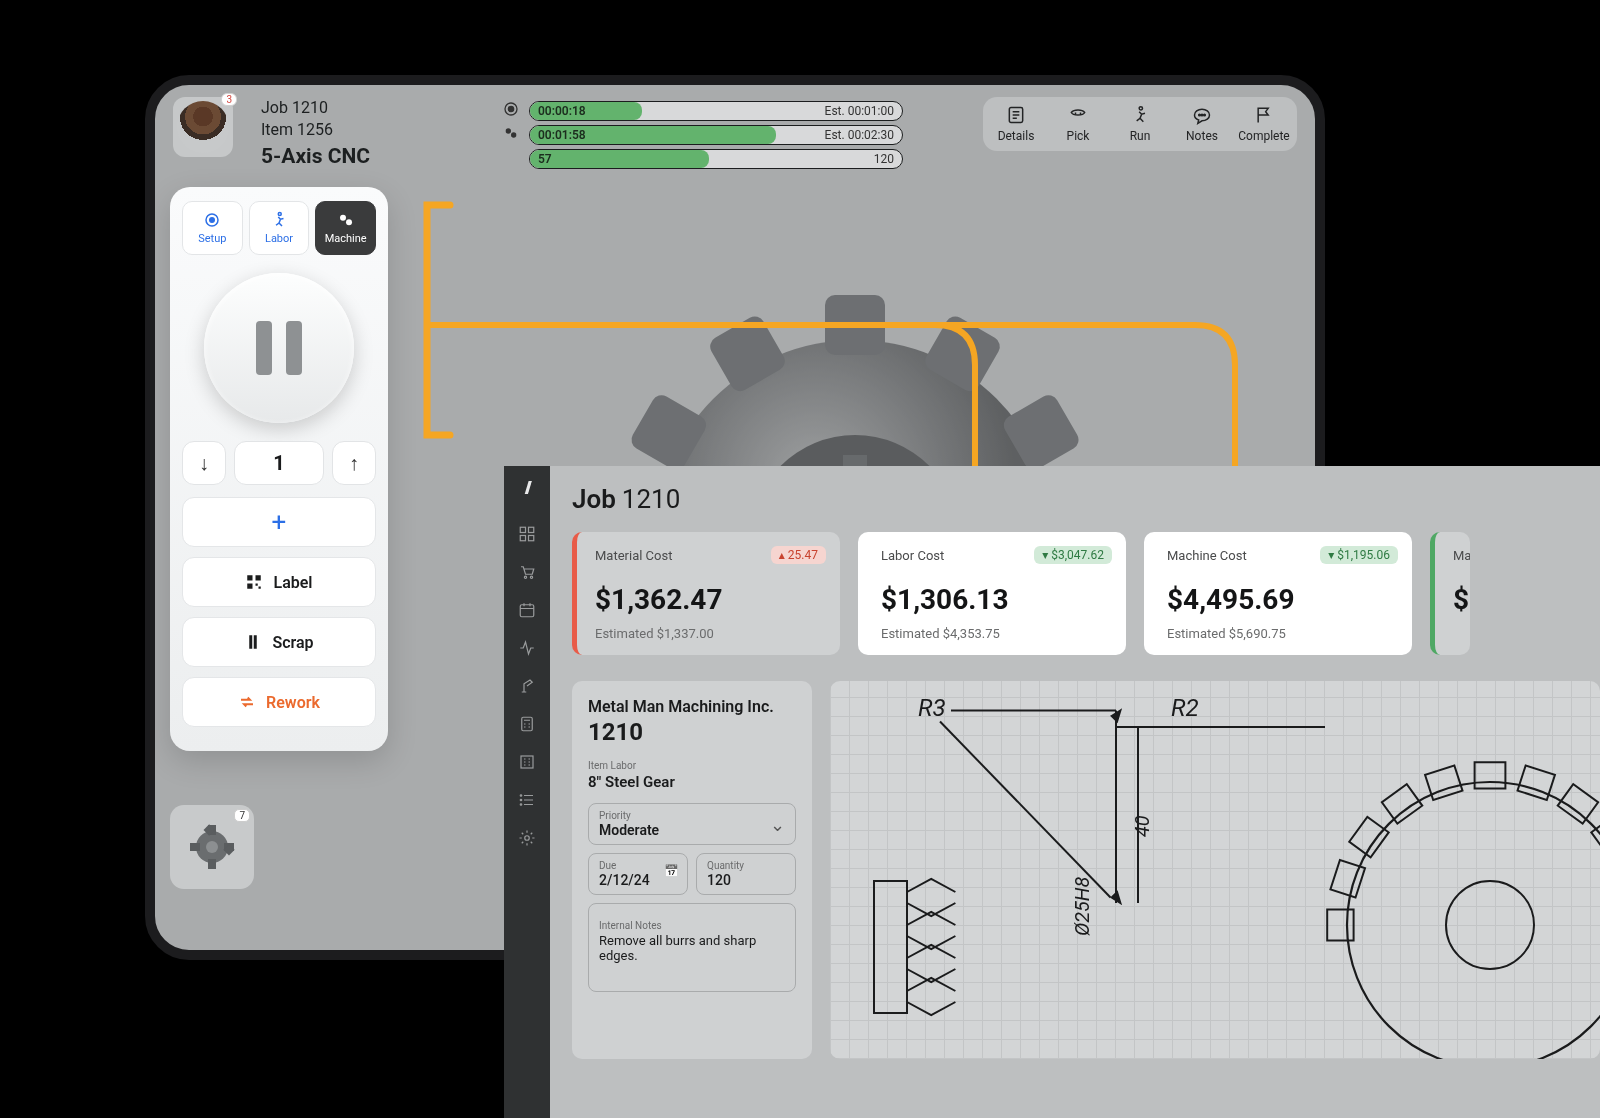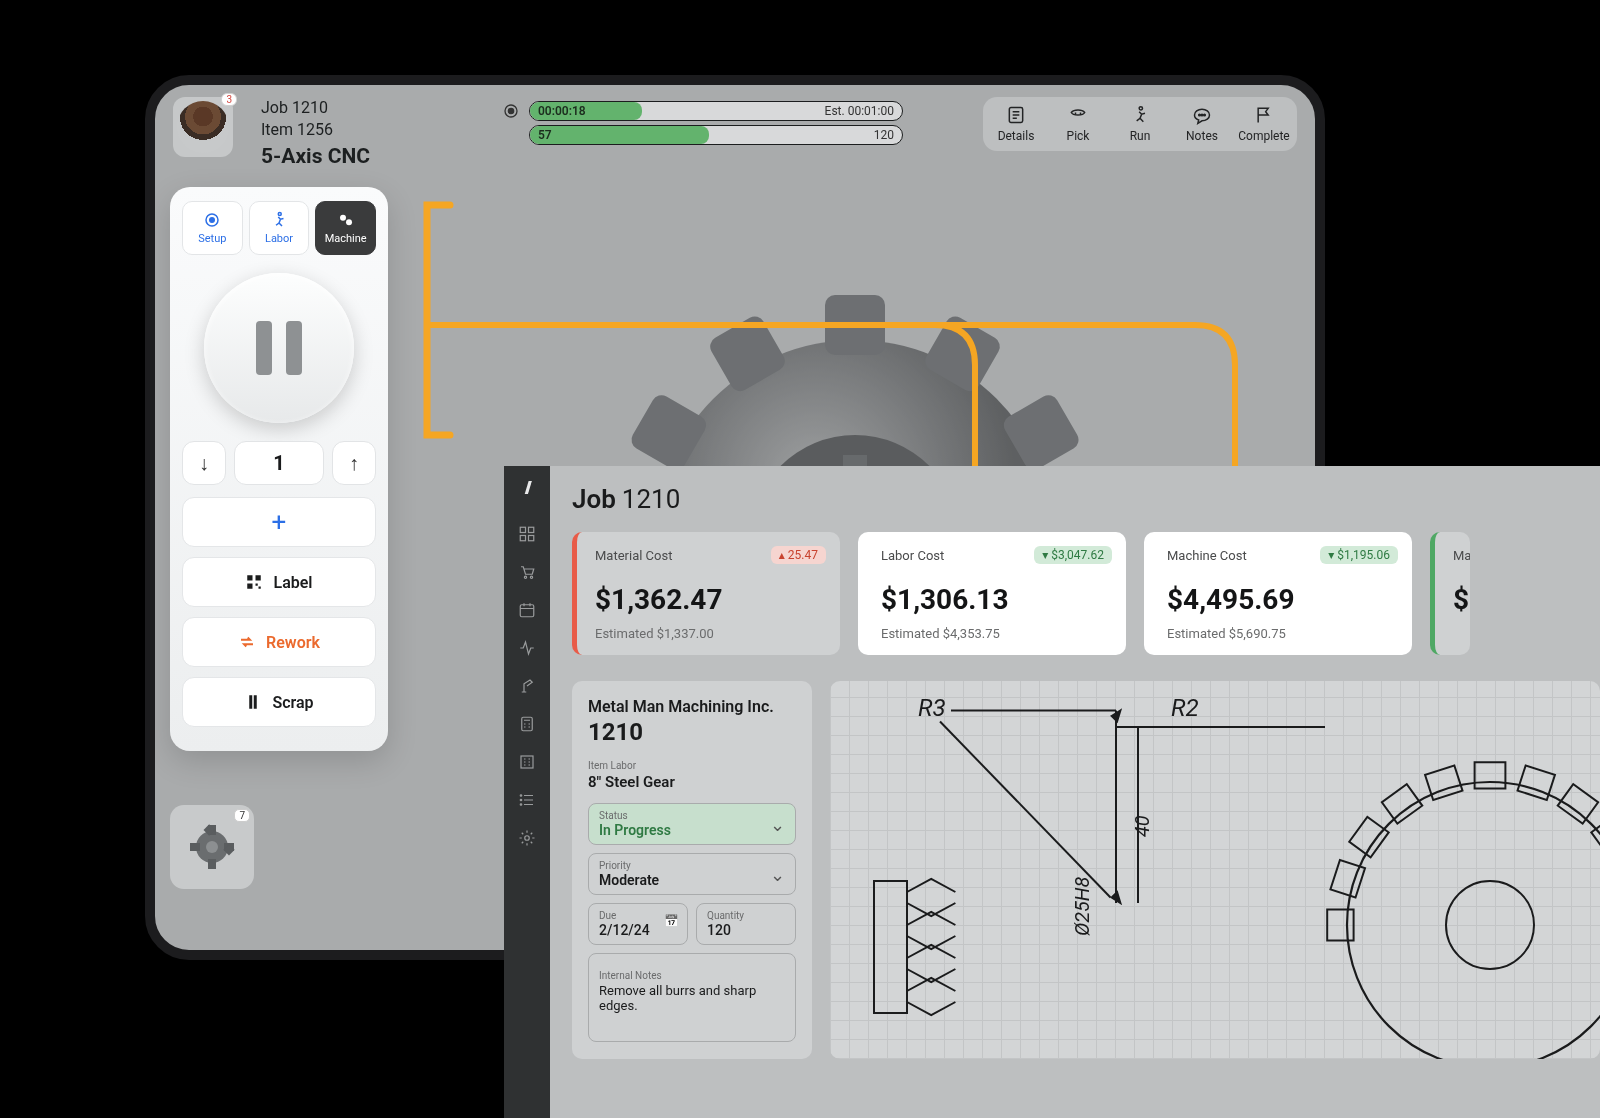--- a/index.html
+++ b/index.html
@@ -11,21 +11,21 @@
   
   .hdr{position:absolute;left:0;top:0;right:0;height:82px;display:flex;align-items:flex-start;padding:12px 18px;gap:28px}
   .avatar-wrap{position:relative;width:60px;height:60px;border-radius:12px;background:#c6c8c9;display:flex;align-items:center;justify-content:center}
   .avatar{width:52px;height:52px;border-radius:50%;background:radial-gradient(circle at 50% 30%,#5a3826 0 22%,#6b4a34 22% 40%,#3a2c24 40% 52%,#c7c9ca 52%)}
   .badge{position:absolute;top:-4px;right:-4px;background:#fff;border:1px solid #d0d0d0;border-radius:6px;font-size:10px;color:#d3443d;padding:0 4px}
   .job-block{line-height:1.35;color:#1c1f20}
   .job-block .l1{font-size:16px}
   .job-block .l3{font-size:21px;font-weight:700;margin-top:2px}
 
   .timers{margin-left:105px;margin-top:4px;min-width:400px}
-  .timer-row{display:flex;align-items:center;gap:10px;margin-bottom:4px}
+  .timer-row{display:flex;gap:10px;margin-bottom:4px}
   .timer-ic{width:16px;height:16px;display:flex;align-items:center;justify-content:center;color:#333}
   .bar{position:relative;flex:1;height:20px;border:1.5px solid #1b1d1e;border-radius:10px;background:#d8d9da;overflow:hidden;display:flex;align-items:center}
   .fill{position:absolute;left:0;top:0;bottom:0;background:#63b36d;border-radius:8px}
   .bar-l{position:relative;z-index:1;font-size:12px;font-weight:600;color:#1c2d1e;padding-left:8px}
   .bar-r{position:absolute;right:8px;font-size:12px;color:#333}
 
   .actions{margin-left:auto;display:flex;background:#bdbfc0;border-radius:14px;padding:8px 4px;gap:4px}
   .act{display:flex;flex-direction:column;align-items:center;justify-content:center;width:58px;gap:4px;color:#232425;cursor:pointer}
   .act svg{width:20px;height:20px}
   .act span{font-size:12px}
@@ -169,20 +169,33 @@
               <circle cx="12" cy="12" r="4" fill="currentColor"></circle>
             </svg>
           </div>
         <div class="bar">
             <div class="fill" style="width:30%"></div>
             <span class="bar-l">00:00:18</span>
             <span class="bar-r"><span>Est.</span>  <span>00:01:00</span></span>
           </div>
       </div>
       <div class="timer-row">
+        <div class="timer-ic">
+            <svg viewBox="0 0 24 24" fill="currentColor">
+              <circle cx="8" cy="9" r="4"></circle>
+              <circle cx="16" cy="15" r="4"></circle>
+            </svg>
+          </div>
+        <div class="bar">
+            <div class="fill" style="width:66%"></div>
+            <span class="bar-l">00:01:58</span>
+            <span class="bar-r"><span>Est.</span>  <span>00:02:30</span></span>
+          </div>
+      </div>
+      <div class="timer-row">
         <div class="timer-ic"></div>
         <div class="bar">
             <div class="fill" style="width:48%"></div>
             <span class="bar-l">57</span>
             <span class="bar-r">120</span>
           </div>
       </div>
     </div>
 
     <div class="actions">
@@ -266,31 +279,31 @@
     <div class="wbtn">
         <svg width="18" height="18" viewBox="0 0 24 24" fill="currentColor">
           <rect x="3" y="3" width="7" height="7"></rect>
           <rect x="14" y="3" width="7" height="7"></rect>
           <rect x="3" y="14" width="7" height="7"></rect>
           <rect x="14" y="14" width="3" height="3"></rect>
           <rect x="18" y="18" width="3" height="3"></rect>
         </svg>
         <span>Label</span>
       </div>
+    <div class="wbtn">
+        <svg width="18" height="18" viewBox="0 0 24 24" fill="currentColor">
+          <path d="M7 3h4v18H7zM13 3h4v18h-4z"></path>
+        </svg>
+        <span>Scrap</span>
+      </div>
     <div class="wbtn rework">
         <svg width="18" height="18" viewBox="0 0 24 24" fill="none" stroke="currentColor" stroke-width="2.5">
           <path d="M4 9h12l-3-3M20 15H8l3 3"></path>
         </svg>
         <span>Rework</span>
-      </div>
-    <div class="wbtn">
-        <svg width="18" height="18" viewBox="0 0 24 24" fill="currentColor">
-          <path d="M7 3h4v18H7zM13 3h4v18h-4z"></path>
-        </svg>
-        <span>Scrap</span>
       </div>
   </div>
 
   <div class="thumb">
     <svg width="50" height="50" viewBox="0 0 50 50">
         <g transform="translate(25,25)">
           <circle r="16" fill="#6a6d6f"></circle>
           <g fill="#5a5d5f">
             <rect x="-4" y="-22" width="8" height="10"></rect>
             <rect x="-4" y="12" width="8" height="10"></rect>
@@ -387,24 +400,20 @@
           <div class="ce"></div>
         </div>
       </div>
 
     <div class="detail-row">
       <div class="detail-card">
         <div class="company">Metal Man Machining Inc.</div>
         <div class="jnum">1210</div>
         <div class="lbl">Item Labor</div>
         <div class="val">8" Steel Gear</div>
-        <div class="dd green">
-            <div class="lbl">Status</div>
-            <div class="val">In Progress</div>
-          </div>
         <div class="dd">
             <div class="lbl">Priority</div>
             <div class="val">Moderate</div>
           </div>
         <div class="two">
           <div class="half cal">
               <div class="lbl">Due</div>
               <div class="val">2/12/24</div>
             </div>
           <div class="half">

